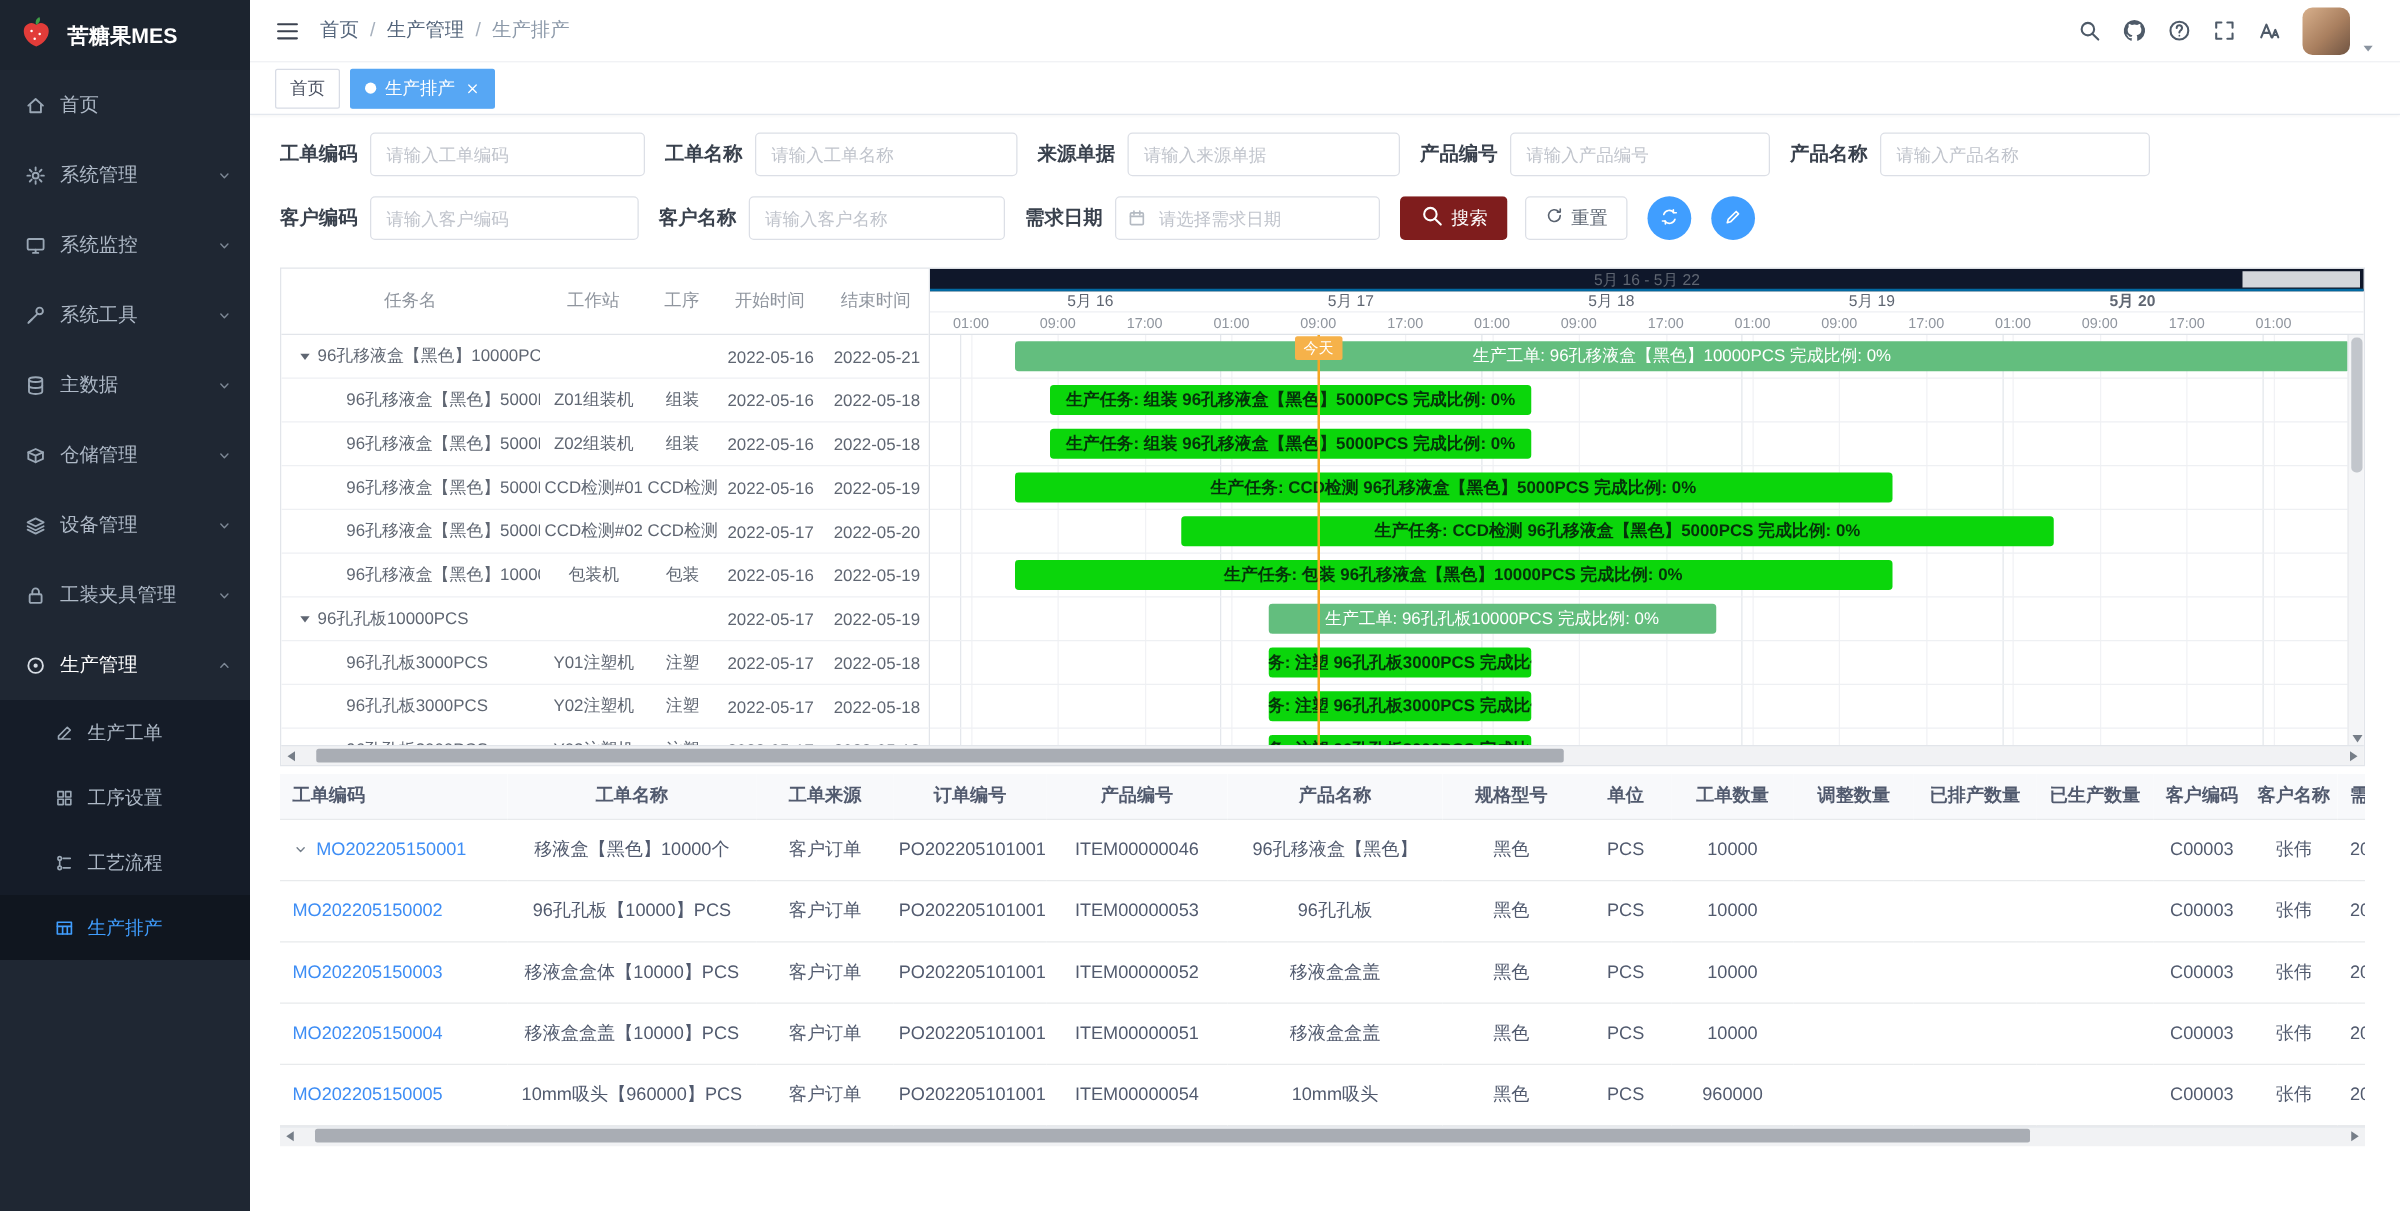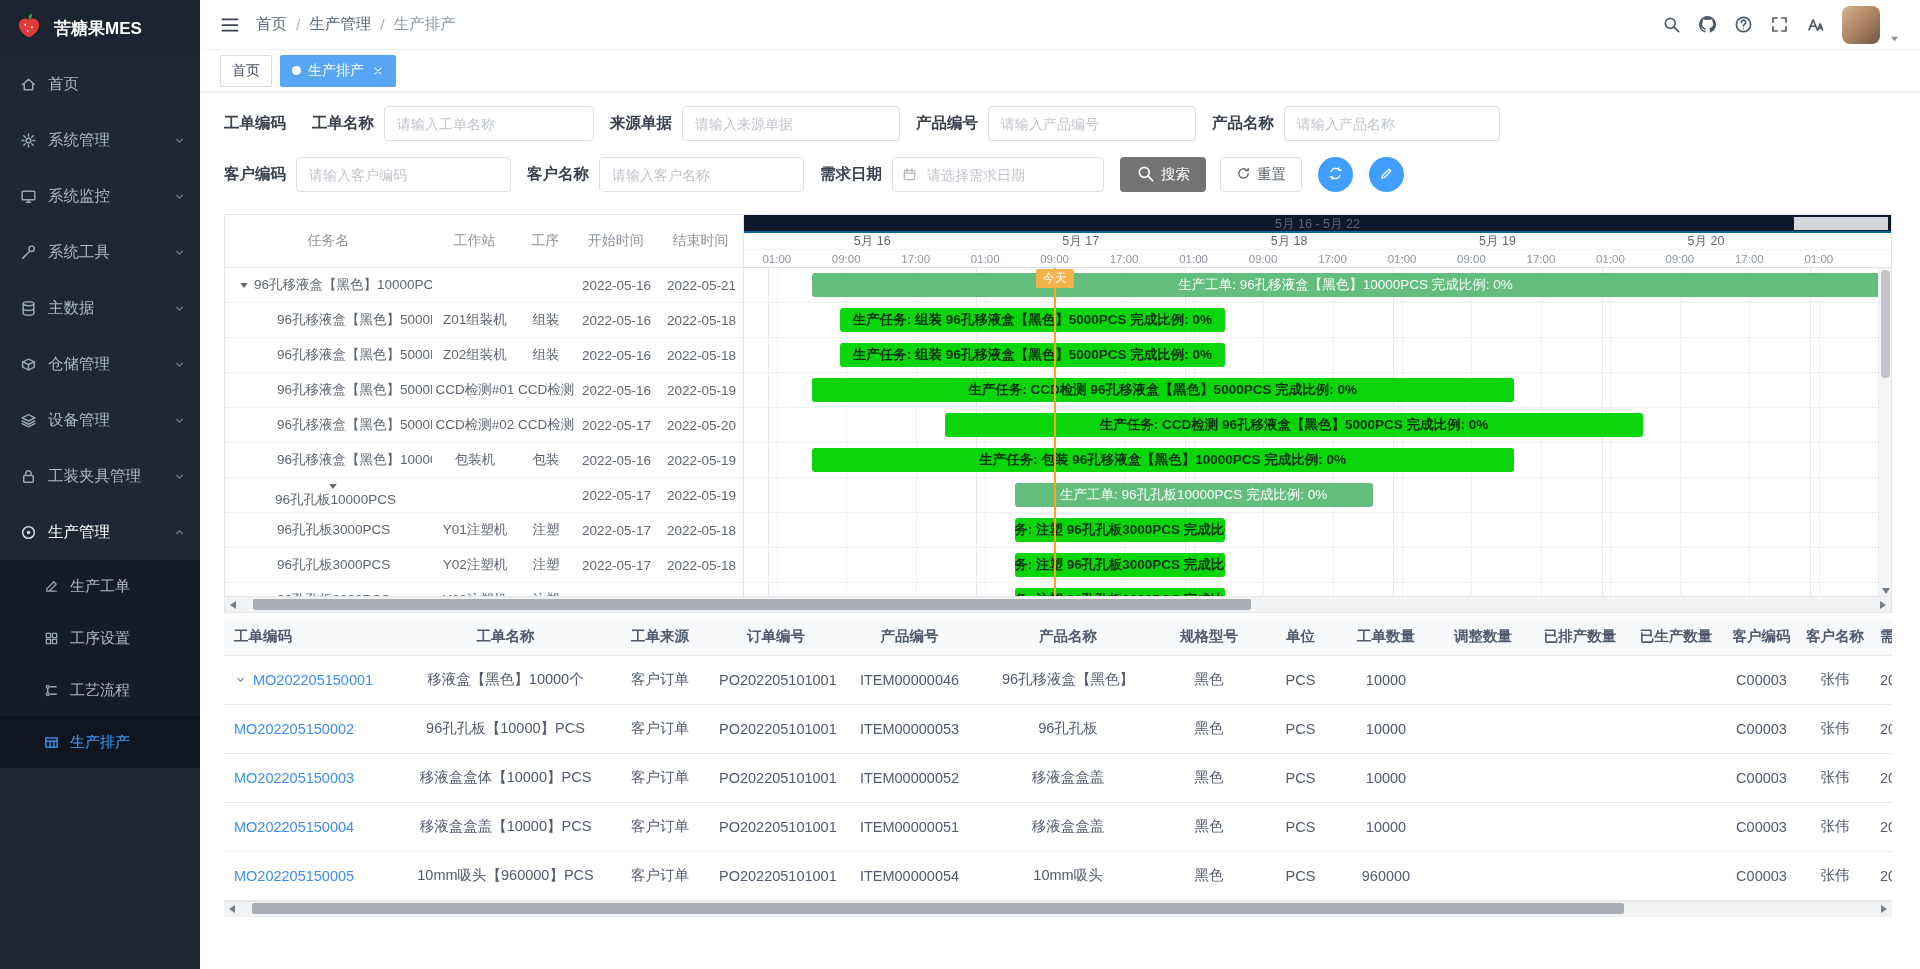--- a/index.html
+++ b/index.html
@@ -45,21 +45,21 @@
   
   .filters{padding:14px 0 0 24px;flex-shrink:0}
   .frow{display:flex;align-items:center;margin-bottom:16px}
   .ffield{display:flex;align-items:center;margin-right:16px;position:relative}
   .flabel{font-size:15.5px;font-weight:700;color:#39414d;margin-right:10px;white-space:nowrap}
   .finput{height:35px;border:1px solid #dcdfe6;border-radius:4px;padding:0 12px;font-size:14px;color:#606266;background:#fff;outline:none}
   .finput::placeholder{color:#c0c4cc}
   .finput.with-ic{padding-left:34px}
   .fic{position:absolute;left:10px;display:flex;color:#b4bac2;pointer-events:none}
   .btn{height:35px;border-radius:4px;font-size:14.5px;display:inline-flex;align-items:center;gap:6px;padding:0 15px;cursor:pointer;border:1px solid transparent;white-space:nowrap}
-  .btn-primary{background:#737373;color:#fff}
+  .btn-primary{background:#7f1d1d;color:#fff}
   .btn-plain{background:#fff;border-color:#dcdfe6;color:#5a6370;margin-left:14px}
   .btn-circle{width:35px;height:35px;border-radius:50%;background:#409eff;color:#fff;display:inline-flex;align-items:center;justify-content:center;margin-left:16px;cursor:pointer;border:none}
 
   
   .gantt{margin:6px 24px 0 24px;width:1668px;border:1px solid #e2e5ea;flex-shrink:0;background:#fff}
   .g-body{display:flex}
   .g-left{width:519px;flex-shrink:0;border-right:1px solid #e2e5ea;overflow:hidden}
   .g-left-header{height:53px;display:flex;align-items:center;border-bottom:1px solid #e2e5ea;color:#8f959e;font-size:14px}
   .g-col{text-align:center;overflow:hidden;white-space:nowrap}
   .g-left-rows{height:328px;overflow:hidden}
@@ -353,20 +353,23 @@
               <path d="M4 4l8 8M12 4l-8 8"></path>
             </svg>
           </span>
         </span>
       </div>
 
     <section class="filters">
       <div class="frow" id="frow1">
           <div class="ffield">
             <label class="flabel">工单编码</label>
+            <span class="ffield" style="margin: 0px;">
+              <input class="finput" placeholder="请输入工单编码" style="width: 220px;">
+            </span>
           </div>
           <div class="ffield">
             <label class="flabel">工单名称</label>
             <span class="ffield" style="margin: 0px;">
               <input class="finput" placeholder="请输入工单名称" style="width: 210px;">
             </span>
           </div>
           <div class="ffield">
             <label class="flabel">来源单据</label>
             <span class="ffield" style="margin: 0px;">
@@ -502,21 +505,21 @@
               <div class="g-lrow">
                 <div class="g-cell name child" style="width: 207px;">
                   <span>96孔移液盒【黑色】10000PCS</span>
                 </div>
                 <div class="g-cell" style="width: 86px;">包装机</div>
                 <div class="g-cell" style="width: 56px;">包装</div>
                 <div class="g-cell" style="width: 85px;">2022-05-16</div>
                 <div class="g-cell" style="width: 85px;">2022-05-19</div>
               </div>
               <div class="g-lrow">
-                <div class="g-cell name parent" style="width: 207px; flex-direction: column;">
+                <div class="g-cell name parent" style="width: 207px;">
                   <span class="tog collapse-toggle-icon">
                     <svg viewBox="0 0 12 12" width="10" height="10" fill="currentColor">
                       <path d="M1.5 3.5h9L6 9.5z"></path>
                     </svg>
                   </span>
                   <span>96孔孔板10000PCS</span>
                 </div>
                 <div class="g-cell" style="width: 86px;"></div>
                 <div class="g-cell" style="width: 56px;"></div>
                 <div class="g-cell" style="width: 85px;">2022-05-17</div>
@@ -554,21 +557,21 @@
         <div class="g-right">
           <div class="g-range">
             <span>5月 16 - 5月 22</span>
             <span class="g-rangeblock"></span>
           </div>
           <div class="g-days" id="g-days">
               <div class="g-day" style="left: 2.1%; width: 18.17%;">5月 16</div>
               <div class="g-day" style="left: 20.27%; width: 18.17%;">5月 17</div>
               <div class="g-day" style="left: 38.44%; width: 18.17%;">5月 18</div>
               <div class="g-day" style="left: 56.61%; width: 18.17%;">5月 19</div>
-              <div class="g-day" style="left: 74.78%; width: 18.17%;">5月 20</div>
+              <div class="g-day" style="left: 74.78%; width: 18.17%; font-weight: bold;">5月 20</div>
             </div>
           <div class="g-hours" id="g-hours">
               <span class="g-hour" style="left: 2.86%;">01:00</span>
               <span class="g-hour" style="left: 8.91%;">09:00</span>
               <span class="g-hour" style="left: 14.97%;">17:00</span>
               <span class="g-hour" style="left: 21.03%;">01:00</span>
               <span class="g-hour" style="left: 27.08%;">09:00</span>
               <span class="g-hour" style="left: 33.14%;">17:00</span>
               <span class="g-hour" style="left: 39.2%;">01:00</span>
               <span class="g-hour" style="left: 45.25%;">09:00</span>

